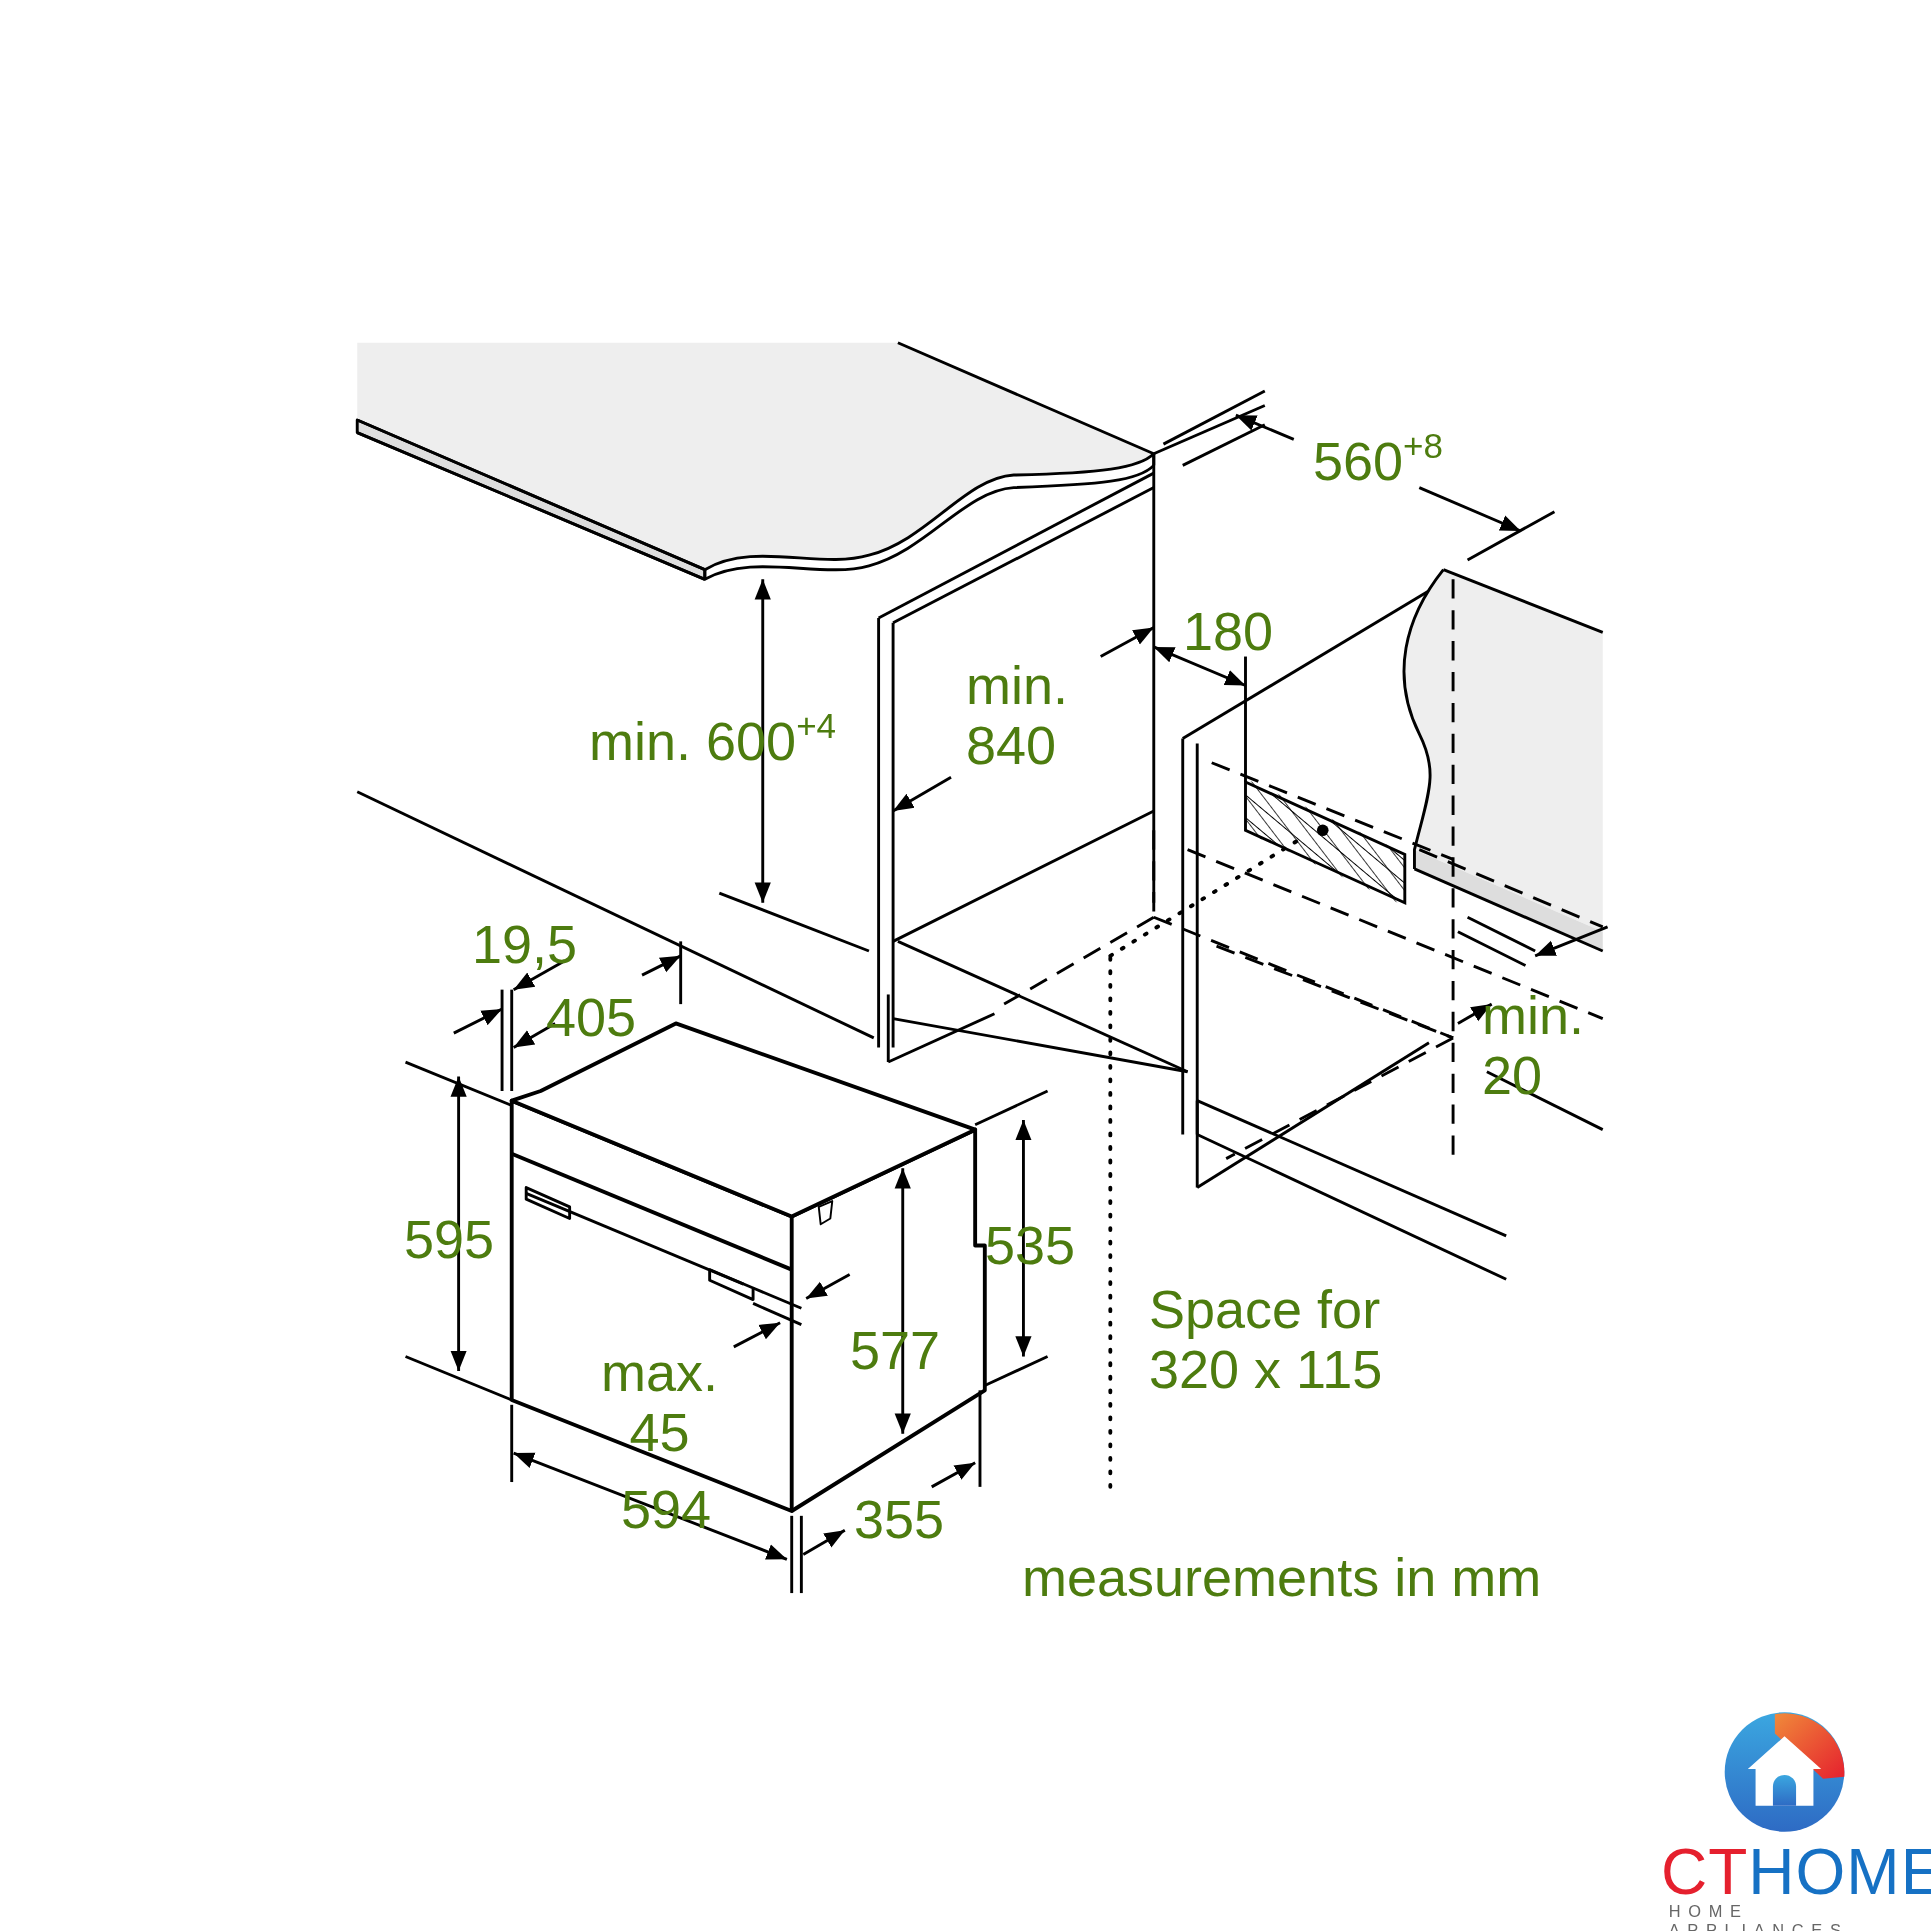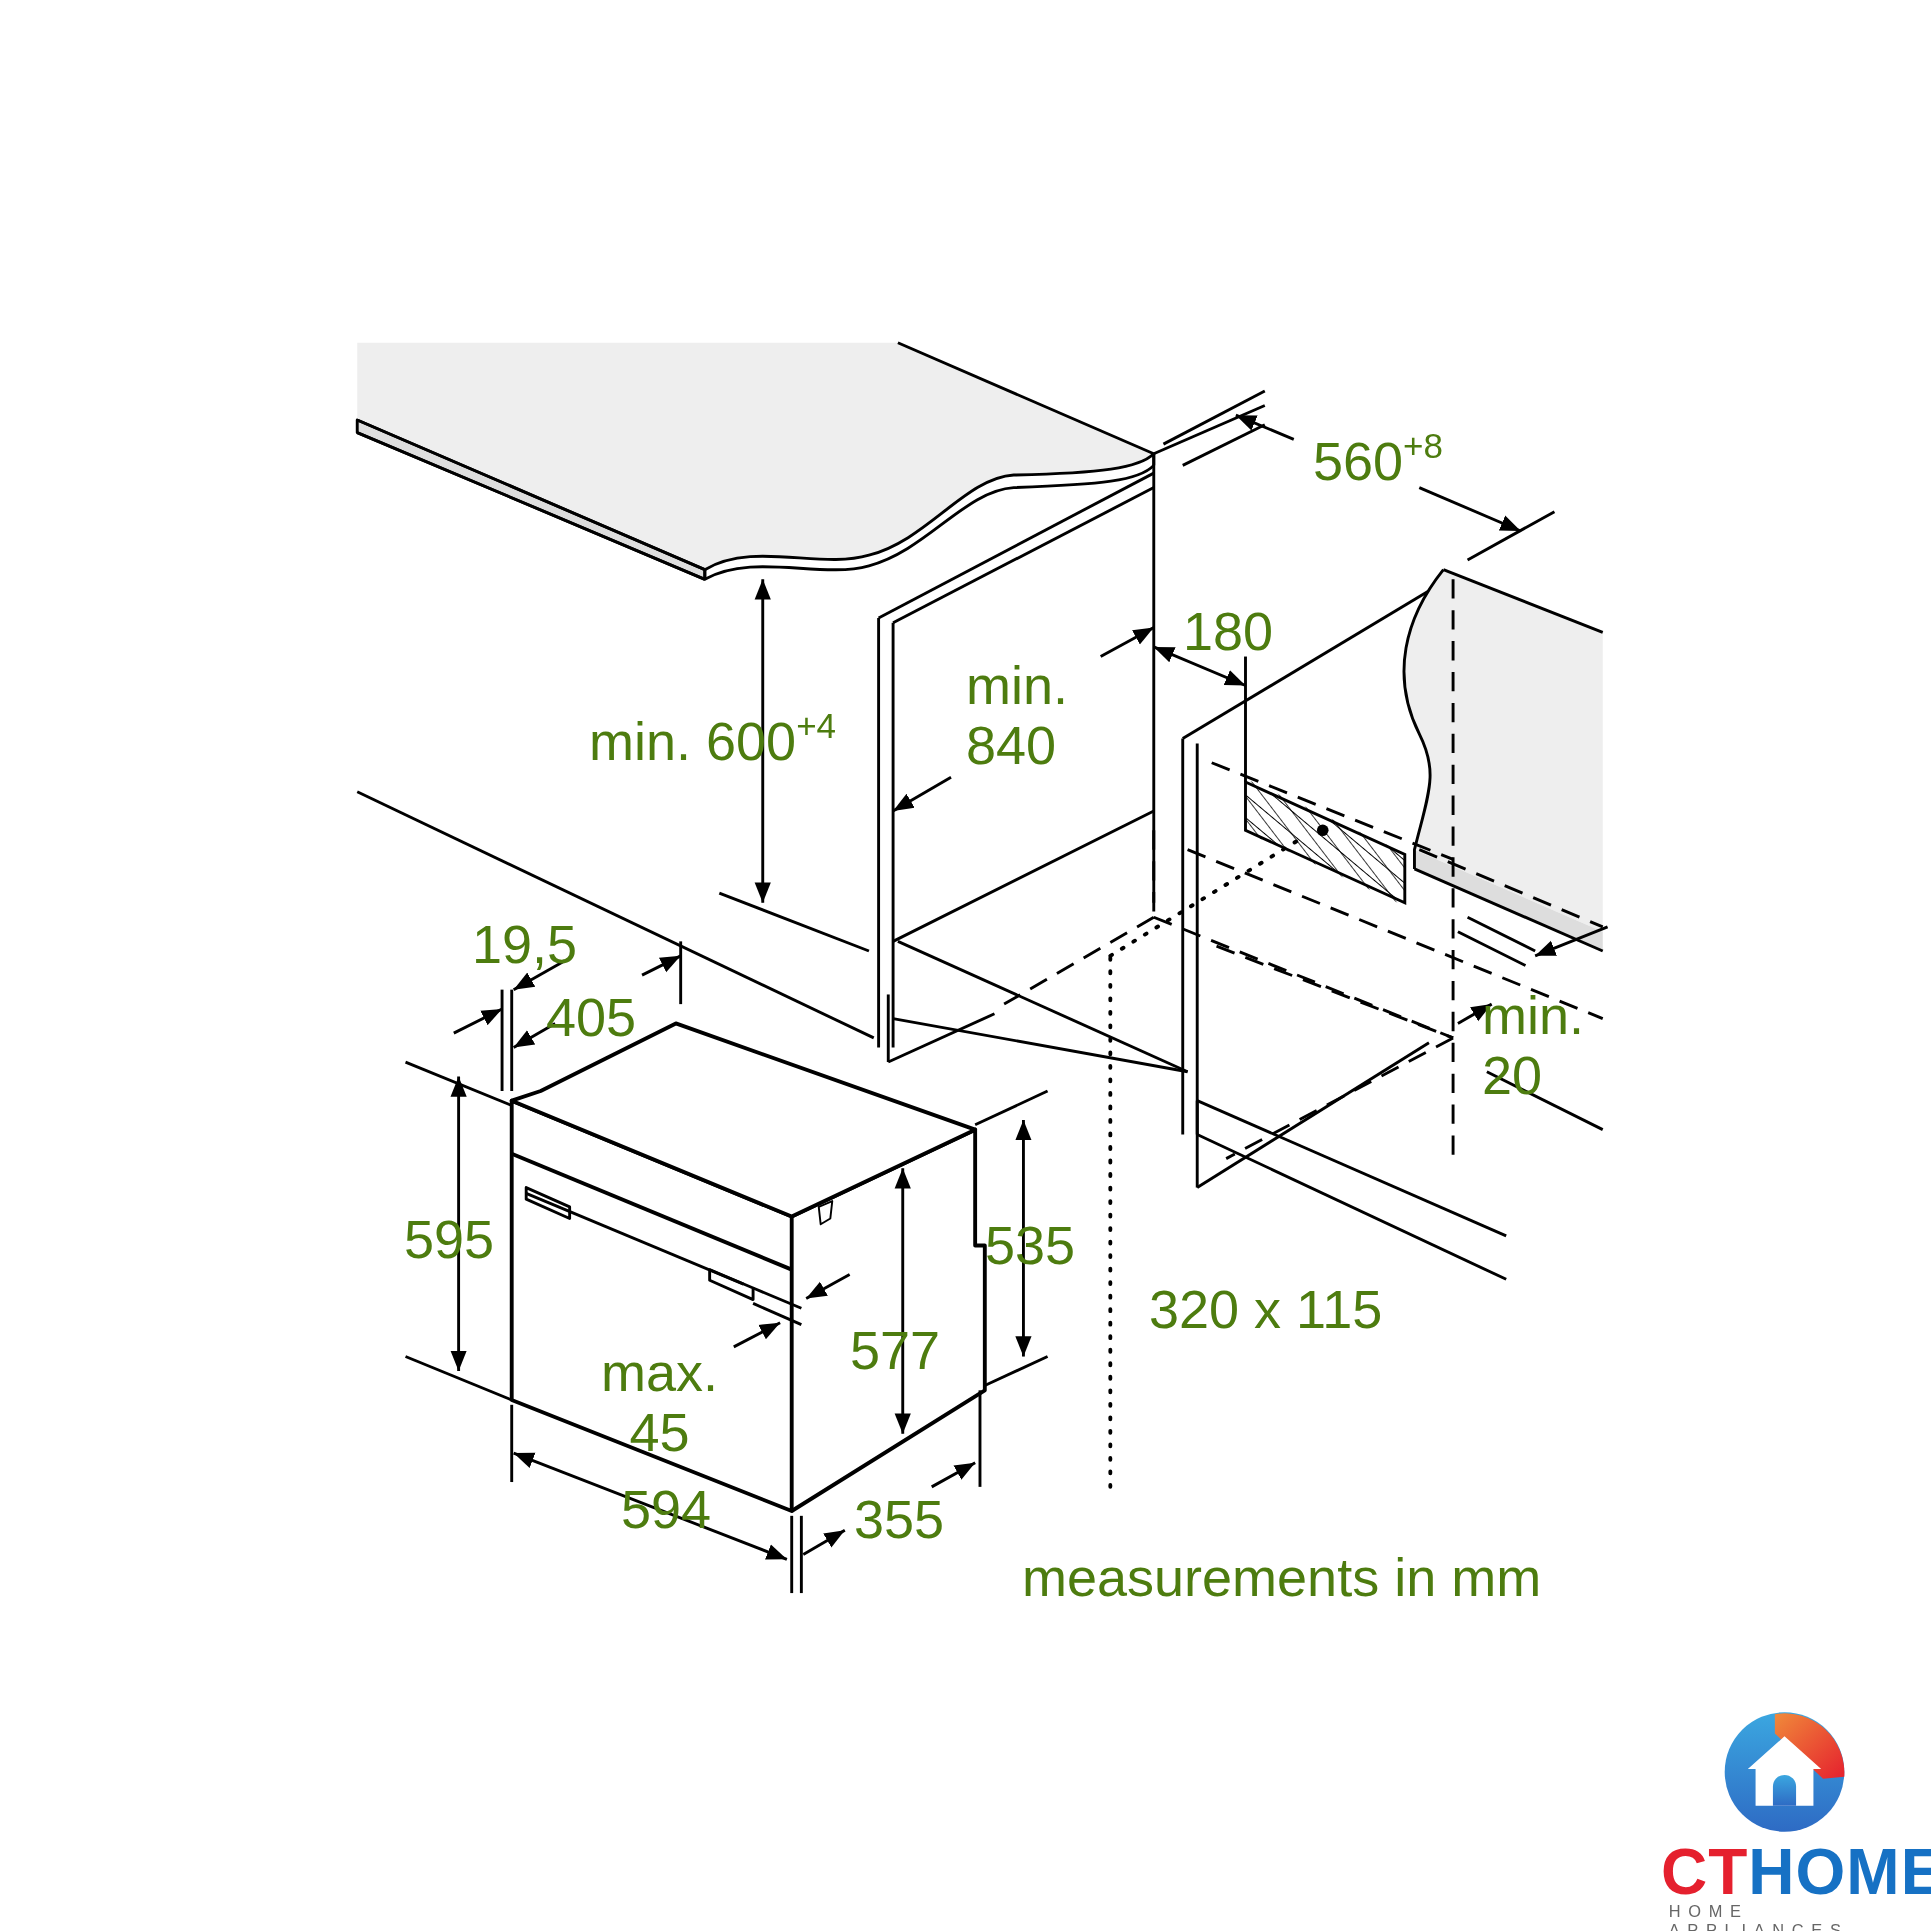--- a/index.html
+++ b/index.html
@@ -2,21 +2,21 @@
 <html><head>
 <meta charset="utf-8">
 <style>
   html,body{margin:0;padding:0;background:#fff;}
   body{width:1931px;height:1931px;position:relative;overflow:hidden;font-family:"Liberation Sans",sans-serif;}
   svg#dwg{position:absolute;left:0;top:0;}
   .lbl{position:absolute;color:#4d7c0f;font-size:54px;line-height:1;white-space:nowrap;font-family:"Liberation Sans",sans-serif;}
   .lbl sup{font-size:35px;vertical-align:top;position:relative;top:-5.8px;}
   .ml{line-height:60px;}
   #logo{position:absolute;left:1661px;top:1709px;width:251px;height:212px;}
-  #logo .brand{position:absolute;left:0;top:126px;width:251px;font-size:64px;font-weight:bold;letter-spacing:1px;font-family:"Liberation Sans",sans-serif;}
+  #logo .brand{position:absolute;left:0;top:126px;width:251px;font-size:64px;font-weight:normal;letter-spacing:1px;font-family:"Liberation Sans",sans-serif;}
   #logo .brand .ct{color:#e5202e;}
   #logo .brand .home{color:#1671c4;}
   #logo .tag{position:absolute;left:7.7px;top:193px;font-size:16.4px;letter-spacing:7.7px;color:#666;}
 </style>
 </head>
 <body>
 
 <svg id="dwg" width="1931" height="1931" viewBox="0 0 2000 2000" xmlns="http://www.w3.org/2000/svg">
   <defs>
     <marker id="ah" viewBox="0 0 10 10" refX="10" refY="5" markerWidth="7" markerHeight="7" orient="auto-start-reverse">
@@ -162,20 +162,21 @@
 <div class="lbl" style="left:985px;top:1218px;">535</div>
 <div class="lbl" style="left:850px;top:1323px;">577</div>
 <div class="lbl" style="left:597px;top:1482px;margin-left:24px;">594</div>
 <div class="lbl" style="left:854px;top:1492px;">355</div>
 <div class="lbl ml" style="left:601px;top:1342px;text-align:center;">
     <div>max.</div>
     <div>45</div>
   </div>
 
 <div class="lbl ml" style="left:1149px;top:1279px;">
+  <div>Space for</div>
   <div>320 x 115</div>
 </div>
 <div class="lbl" style="left:1022px;top:1550px;">measurements in mm</div>
 
 <div id="logo">
   <svg width="135" height="126" viewBox="0 0 140 130" style="position:absolute;left:56px;top:0;">
     <defs>
       <linearGradient id="gBlue" x1="0" y1="0" x2="0" y2="1">
           <stop offset="0" stop-color="#3ba7e0"></stop>
           <stop offset="1" stop-color="#2e6bc4"></stop>

